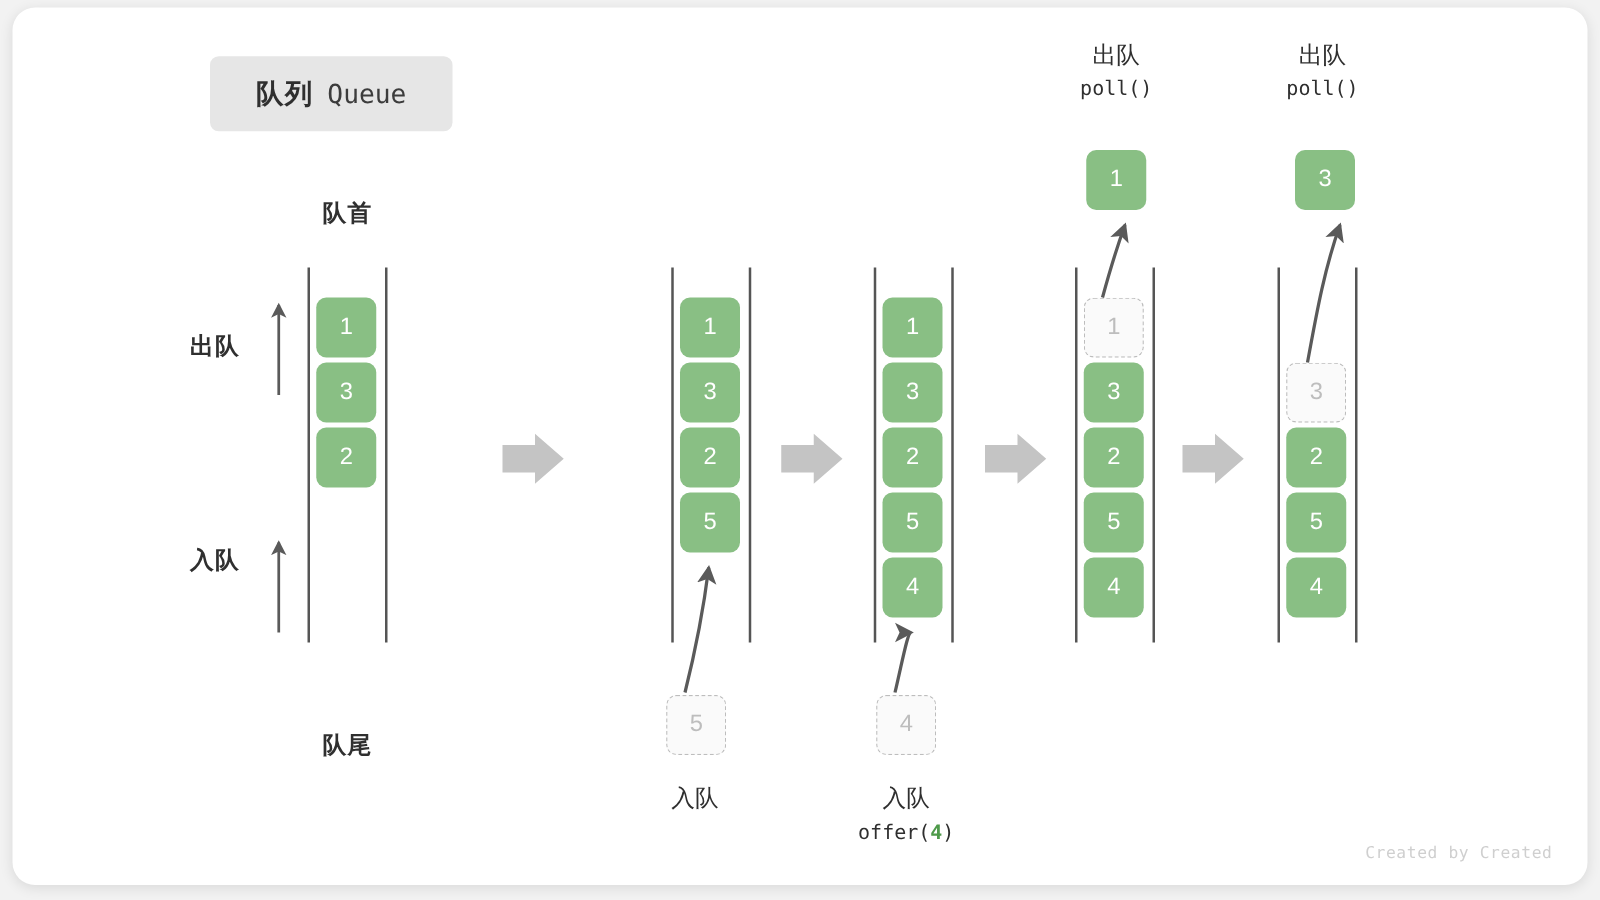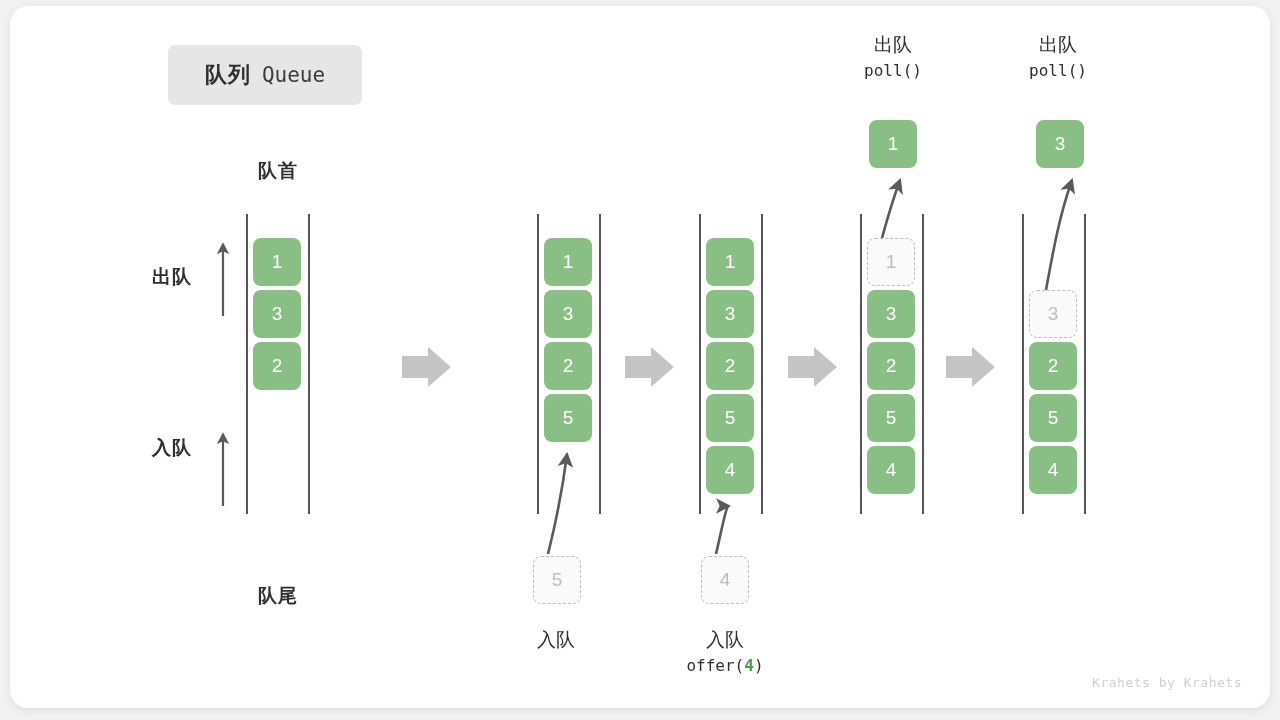--- a/index.html
+++ b/index.html
@@ -136,21 +136,21 @@
     <div class="abs cell ghost" style="left:1019px;top:284px;">3</div>
     <div class="abs cell" style="left:1019px;top:336px;">2</div>
     <div class="abs cell" style="left:1019px;top:388px;">5</div>
     <div class="abs cell" style="left:1019px;top:440px;">4</div>
     <div class="abs cell" style="left:1026px;top:114px;">3</div>
     <div class="abs oplabel" style="left:948px;top:25px;width:200px;">
       <span class="cn">出队</span>
       <span class="code">poll()</span>
     </div>
 
-    <div class="abs" id="credit">Krahets by Krahets</div>
+    <div class="abs" id="credit">Created by Created</div>
 
     <svg class="ovl" viewBox="0 0 1260 702">
       <defs>
         <marker id="ah" markerWidth="7" markerHeight="7" refX="4.6" refY="3.2" orient="auto" markerUnits="strokeWidth">
           <path d="M0,0.4 L5.4,3.2 L0,6.0 L1.3,3.2 Z" fill="#5a5a5a"></path>
         </marker>
         <marker id="ah2" markerWidth="8" markerHeight="8" refX="5" refY="3.4" orient="auto" markerUnits="strokeWidth">
           <path d="M0,0.4 L5.8,3.4 L0,6.4 L1.4,3.4 Z" fill="#5a5a5a"></path>
         </marker>
       </defs>

